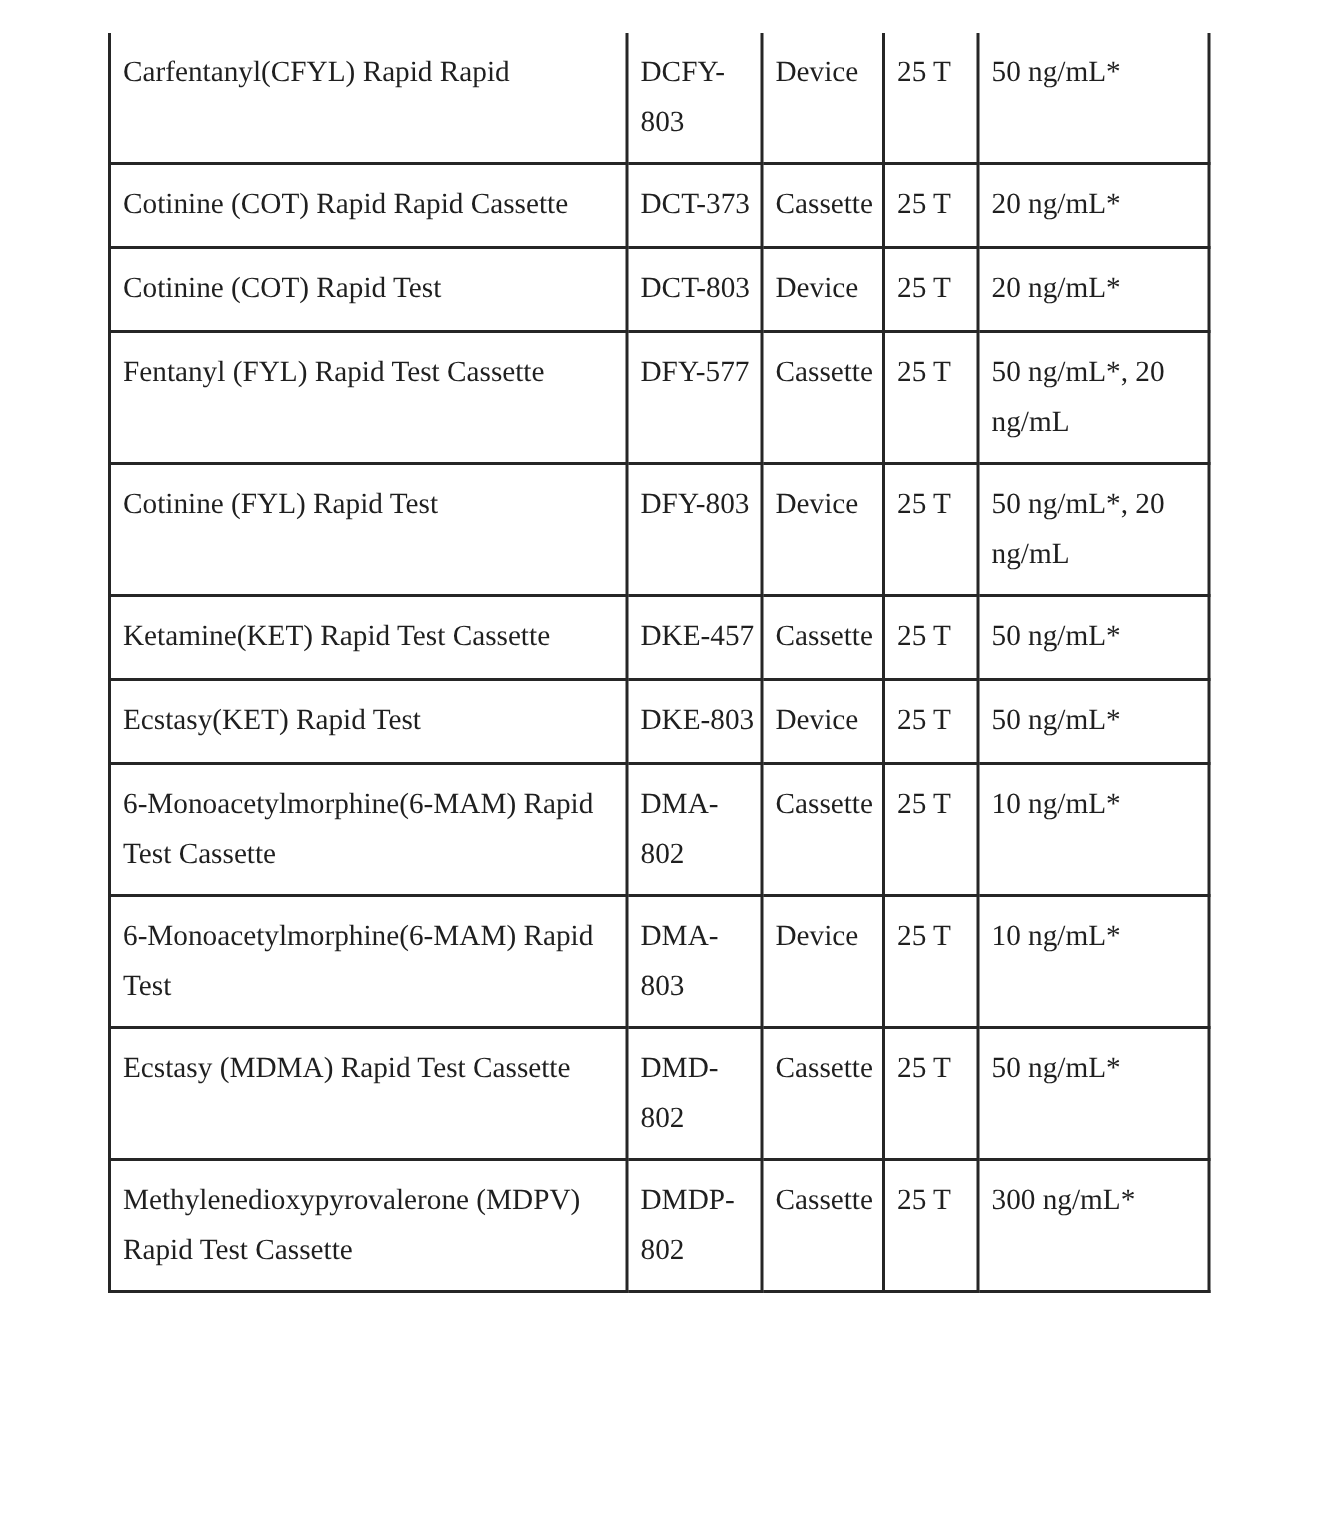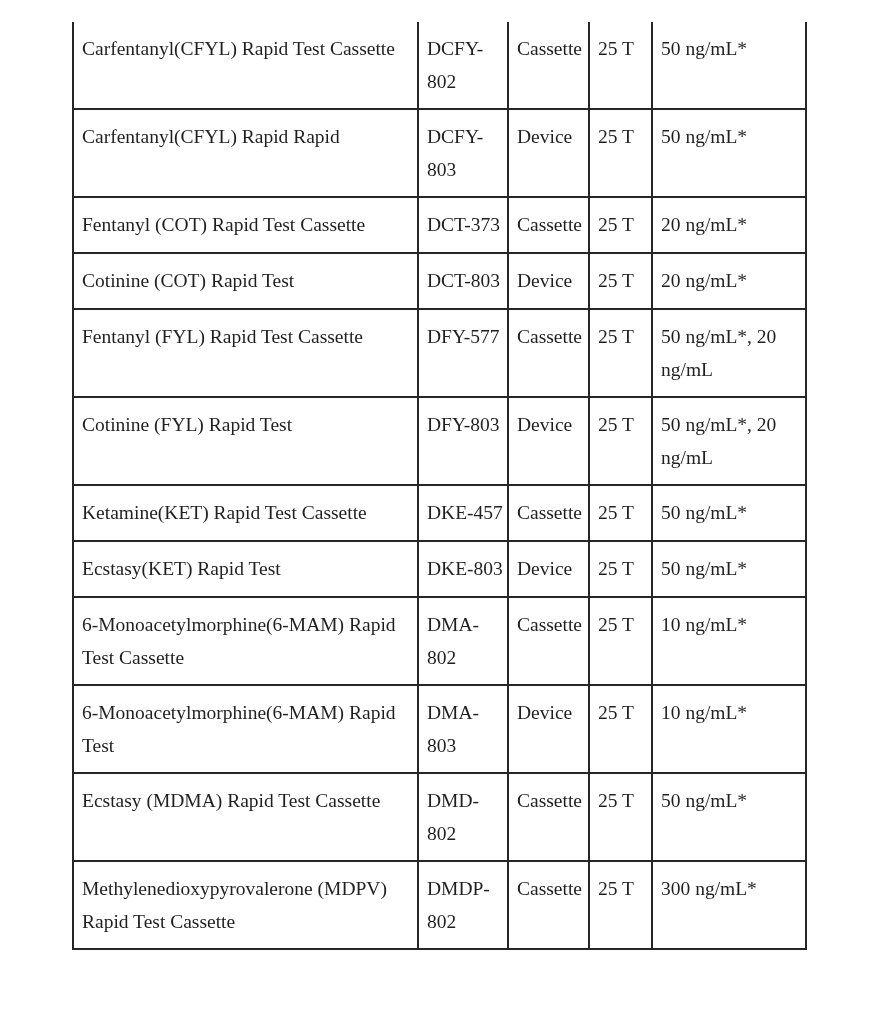--- a/index.html
+++ b/index.html
@@ -48,37 +48,29 @@
   <table class="product-table">
     <colgroup>
       <col style="width:345px">
       <col style="width:90px">
       <col style="width:81px">
       <col style="width:63px">
       <col style="width:154px">
     </colgroup>
     <tbody>
         <tr class="row-tall">
-          <td>Carfentanyl(CFYL) Rapid Test Cassette</td>
-          <td>DCFY-
-802</td>
-          <td>Cassette</td>
-          <td>25 T</td>
-          <td>50 ng/mL*</td>
-        </tr>
-        <tr class="row-tall">
           <td>Carfentanyl(CFYL) Rapid Rapid</td>
           <td>DCFY-
 803</td>
           <td>Device</td>
           <td>25 T</td>
           <td>50 ng/mL*</td>
         </tr>
         <tr class="row-short">
-          <td>Fentanyl (COT) Rapid Test Cassette</td>
+          <td>Cotinine (COT) Rapid Rapid Cassette</td>
           <td>DCT-373</td>
           <td>Cassette</td>
           <td>25 T</td>
           <td>20 ng/mL*</td>
         </tr>
         <tr class="row-short">
           <td>Cotinine (COT) Rapid Test</td>
           <td>DCT-803</td>
           <td>Device</td>
           <td>25 T</td>

